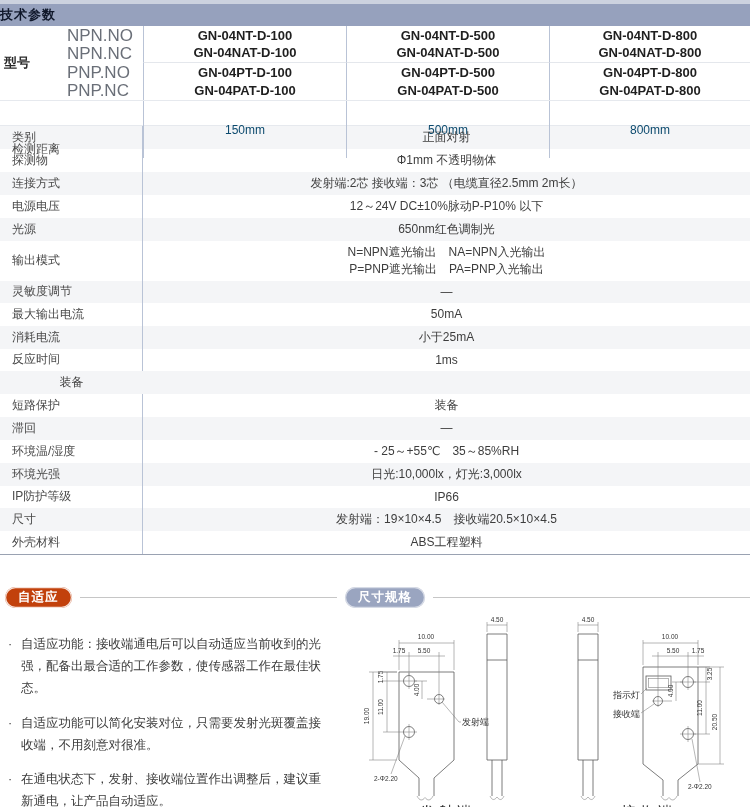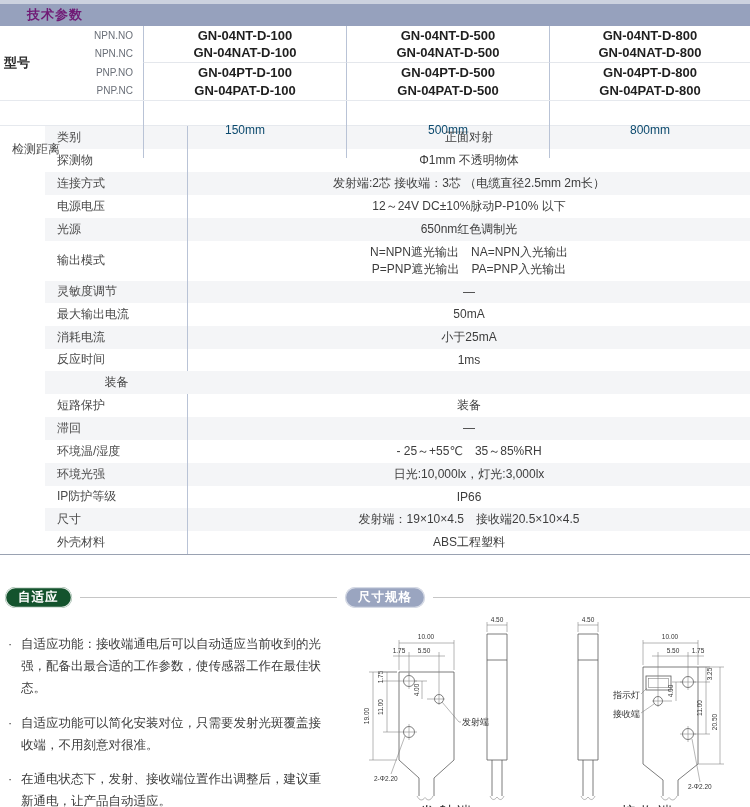--- a/index.html
+++ b/index.html
@@ -1,58 +1,58 @@
 <!DOCTYPE html>
 <html><head>
 <meta charset="utf-8">
 <style>
   html,body{margin:0;padding:0;background:#fff;}
   .page{width:750px;height:807px;position:relative;overflow:hidden;background:#fff;
         font-family:"Liberation Sans","DejaVu Sans",sans-serif;color:#3d3d3d;}
   
   .top-strip{height:4px;background:#ccd2df;}
-  .hdr{height:22px;background:#96a1bd;color:#701a75;font-size:13px;font-weight:bold;
-       display:flex;align-items:center;padding-left:27px;letter-spacing:1px;}
+  .hdr{height:22px;background:#96a1bd;color:#0f172a;font-size:13px;font-weight:bold;
+       display:flex;align-items:center;padding-left:0;letter-spacing:1px;}
   
   .model-grid{display:grid;grid-template-columns:143px 203px 203px 1fr;
               grid-template-rows:37px 37px;border-bottom:1px solid #e6e9ee;}
   .model-label{grid-row:1 / span 2;position:relative;display:flex;align-items:center;justify-content:flex-end;}
   .model-name{position:absolute;left:4px;top:50%;transform:translateY(-50%);
               font-size:13px;font-weight:bold;color:#2a2a2a;}
   .subs{display:flex;flex-direction:column;justify-content:center;padding-right:10px;}
-  .sub{font-size:10px;color:#6a6f78;line-height:17.5px;text-align:right;}
+  .sub{font-size:17px;color:#6a6f78;line-height:17.5px;}
   .sub.gap{margin-top:2px;}
   .mcell{display:flex;flex-direction:column;justify-content:center;align-items:center;
          border-left:1px solid #b9c3d6;}
   .mcell.divide{border-bottom:1px solid #e4e7ec;}
   .mline{font-size:13px;font-weight:bold;color:#1f1f1f;line-height:17.5px;text-align:right;}
   
   .distance-row{display:grid;grid-template-columns:143px 203px 203px 1fr;height:24px;
                 border-bottom:1px solid #e6e9ee;}
   .d-label{display:flex;align-items:center;padding-left:12px;font-size:12px;color:#4a4a4a;margin-top:40px;}
   .d-val{display:flex;align-items:center;justify-content:center;font-size:12px;color:#0c4a6e;
          border-left:1px solid #b9c3d6;}
   
-  .spec-table{border-bottom:1px solid #9aa2b2;padding-left:45px;}
+  .spec-table{border-bottom:1px solid #9aa2b2;}
   .spec-row{display:grid;grid-template-columns:143px 1fr;min-height:22.5px;}
   .spec-row:nth-child(odd){background:#f4f5f7;}
   .spec-label{display:flex;align-items:center;padding-left:12px;font-size:12px;color:#4a4a4a;
               border-right:1px solid #b9c3d6;}
   .spec-value{display:flex;flex-direction:column;align-items:center;justify-content:center;
               text-align:center;font-size:12px;color:#3d3d3d;padding:3px 0;}
   .spec-row.tall{min-height:38px;}
   .spec-value .line{line-height:1.4;}
   
   .bottom{display:flex;padding-top:31px;}
   .left-col{width:343px;flex:none;}
   .right-col{flex:1;}
   .pill-row{display:flex;align-items:center;height:22px;}
   .pill{height:21px;border-radius:11px;display:flex;align-items:center;padding:0 13px;
         color:#fff;font-size:12.5px;font-weight:bold;letter-spacing:1px;flex:none;}
-  .pill.red{background:#14532d;margin-left:5px;box-shadow:inset 0 0 0 1.2px rgba(255,255,255,.85);}
+  .pill.red{background:#c2410c;margin-left:5px;box-shadow:inset 0 0 0 1.2px rgba(255,255,255,.85);}
   .pill.blue{background:#9aa5c0;margin-left:2px;box-shadow:inset 0 0 0 1.2px rgba(255,255,255,.6);}
   .rule{flex:1;height:1px;background:#c6c6c6;margin:0 6px 0 8px;}
   .bullets{padding:26px 14px 0 8px;}
   .bullet{display:flex;margin-bottom:13px;font-size:12.5px;line-height:1.75;color:#3b3b3b;}
   .bullet .dot{width:13px;flex:none;}
   
   .drawings{display:flex;justify-content:space-between;padding:4px 2px 0 4px;}
   .drawing{width:200px;text-align:center;}
   .drawing svg{display:block;}
   .caption{font-size:15px;color:#2f2f2f;letter-spacing:3px;margin-top:1px;

